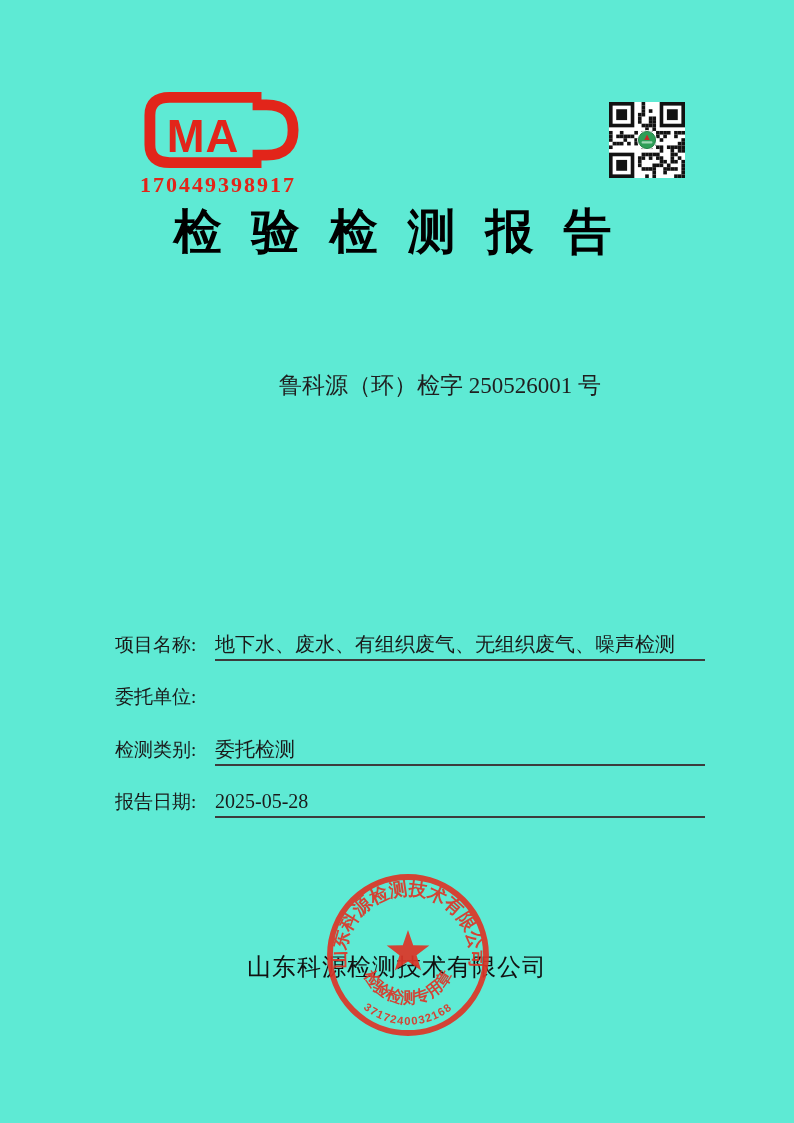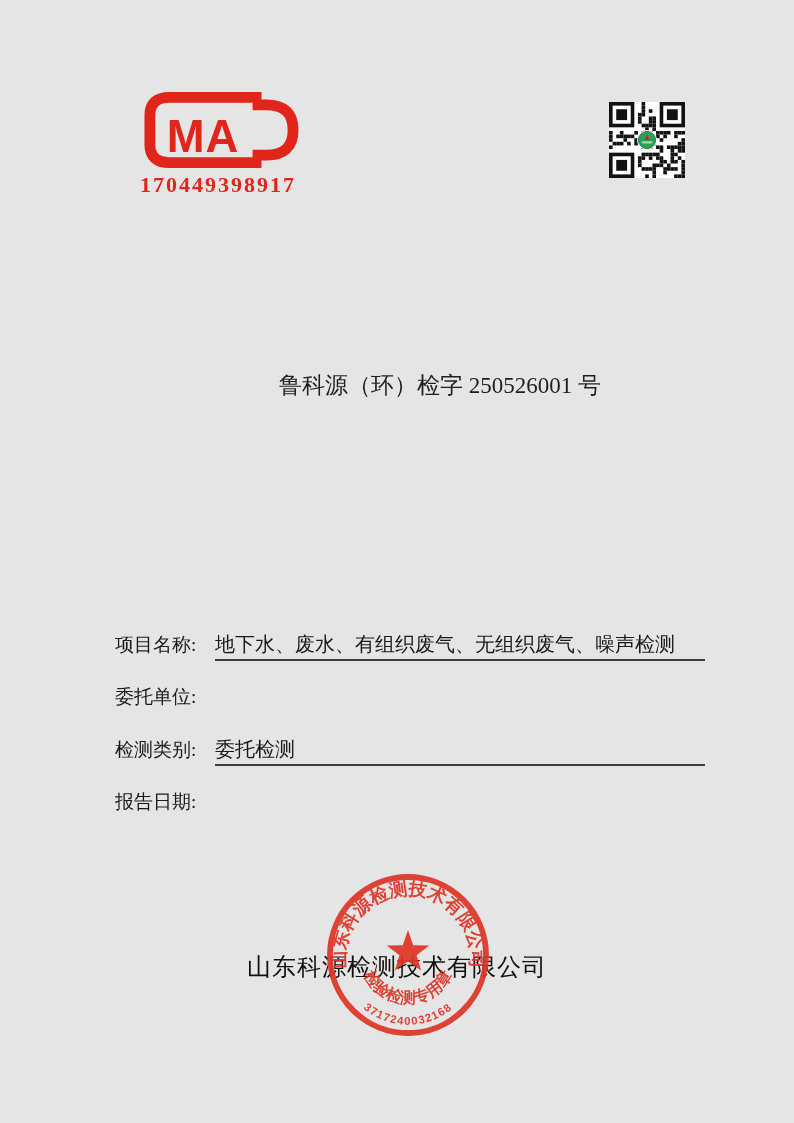--- a/index.html
+++ b/index.html
@@ -1,21 +1,21 @@
 <!DOCTYPE html>
 <html><head>
 <meta charset="utf-8">
 <style>
   * { margin:0; padding:0; box-sizing:border-box; }
   html,body { background:#888; }
   .page {
     position:relative;
     width:794px; height:1123px;
     margin:0 auto;
-    background:#e5e5e5;
+    background:#5eead4;
     overflow:hidden;
     font-family:"Liberation Serif","DejaVu Serif",serif;
     color:#1a1a1a;
   }
 
   
   .cma-wrap { position:absolute; left:140px; top:90px; width:172px; }
   .cma-logo { display:block; width:158px; height:80px; margin-left:2px; }
   .cma-number {
     margin-top:2px;
@@ -232,37 +232,39 @@
           <rect x="8" y="64" width="12" height="12" fill="#121212"></rect>
         </g>
       <circle cx="42" cy="42" r="11" fill="#ffffff"></circle>
       <circle cx="42" cy="42" r="9.5" fill="#2e9e57"></circle>
       <circle cx="42" cy="42" r="9.5" fill="none" stroke="#1d7a40" stroke-width="1"></circle>
       <path d="M42,36 L45,42 L39,42 Z" fill="#c62828"></path>
       <rect x="36" y="43.5" width="12" height="2.4" fill="#9fd8b4" rx="1"></rect>
     </svg>
   </div>
 
+  <div class="doc-title">检 验 检 测 报 告</div>
 
   <div class="report-number">鲁科源（环）检字 250526001 号</div>
 
   <div class="fields">
     <div class="field-row r0">
       <span class="field-label">项目名称:</span>
       <span class="field-value">地下水、废水、有组织废气、无组织废气、噪声检测</span>
     </div>
     <div class="field-row r1">
       <span class="field-label">委托单位:</span>
     </div>
     <div class="field-row r2">
       <span class="field-label">检测类别:</span>
       <span class="field-value">委托检测</span>
     </div>
     <div class="field-row r3">
       <span class="field-label">报告日期:</span>
+      <span class="field-value">2025-05-28</span>
     </div>
   </div>
 
   <div class="company-name">山东科源检测技术有限公司</div>
 
   <div class="stamp-wrap">
     <svg viewBox="0 0 200 200">
       <defs>
         <path id="arcTop" d="M 28,128 A 76,76 0 1 1 172,128" fill="none"></path>
         <path id="arcMid" d="M 47.4,124.5 A 58,58 0 0 0 152.6,124.5" fill="none"></path>

